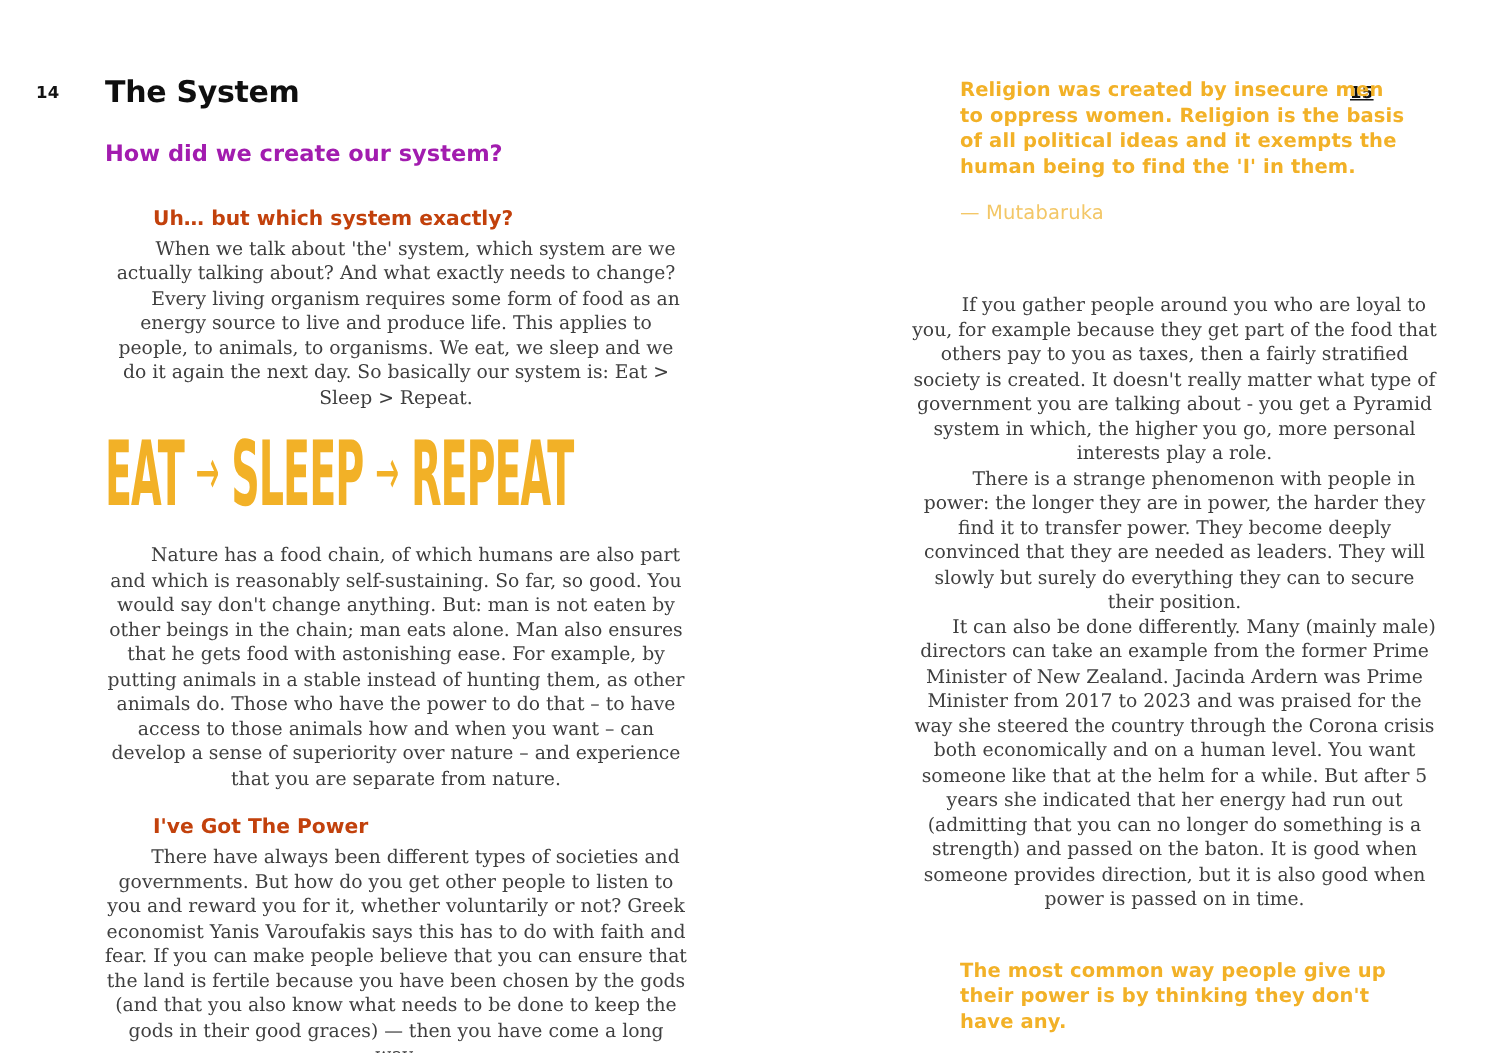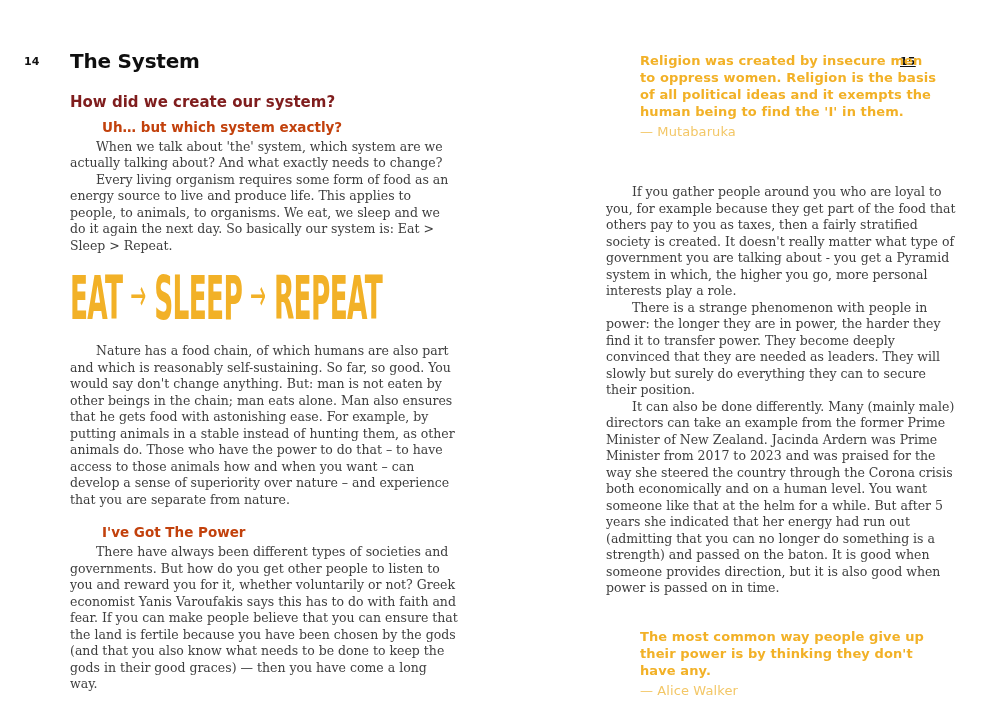--- a/index.html
+++ b/index.html
@@ -23,34 +23,34 @@
     width: 388px;
   }
   .doc-title {
     font: 800 20px/1.1 "DejaVu Sans", sans-serif;
     color: #0f0f0f;
     letter-spacing: -0.2px;
     margin-bottom: 21px;
   }
   .doc-subtitle {
     font: 800 15px/1.2 "DejaVu Sans", sans-serif;
-    color: #7f1d1d;
-    margin-bottom: 8px;
+    color: #a21caf;
+    margin-bottom: 27px;
   }
   .sub-heading {
     font: 700 13.5px/1.25 "DejaVu Sans", sans-serif;
     color: #c2410c;
     margin-bottom: 3px;
     margin-left: 32px;
   }
   .body-par {
     font: 400 12.5px/16.5px "DejaVu Serif", "Liberation Serif", serif;
     color: #3e3e3e;
     text-indent: 26px;
-    text-align: left;
+    text-align: center;
   }
   .headline-box {
     height: 56px;
     margin: 14px 0 19px 0;
     overflow: visible;
   }
   .headline {
     display: flex;
     align-items: flex-start;
     gap: 12px;
@@ -76,21 +76,21 @@
     width: 354px;
   }
   .pull-quote {
     margin-left: 34px;
     width: 300px;
     font: 700 13px/17px "DejaVu Sans", sans-serif;
     letter-spacing: 0.1px;
   }
   .pull-quote .attribution {
     font-weight: 400;
-    margin-top: 3px;
+    margin-top: 14px;
   }
   .right-body { margin-top: 44px; }
   .quote-bottom { margin-top: 31px; }
 </style>
 </head>
 <body>
 
 <div id="pn-left" class="page-number">14</div>
 <div id="pn-right" class="page-number">15</div>
 

